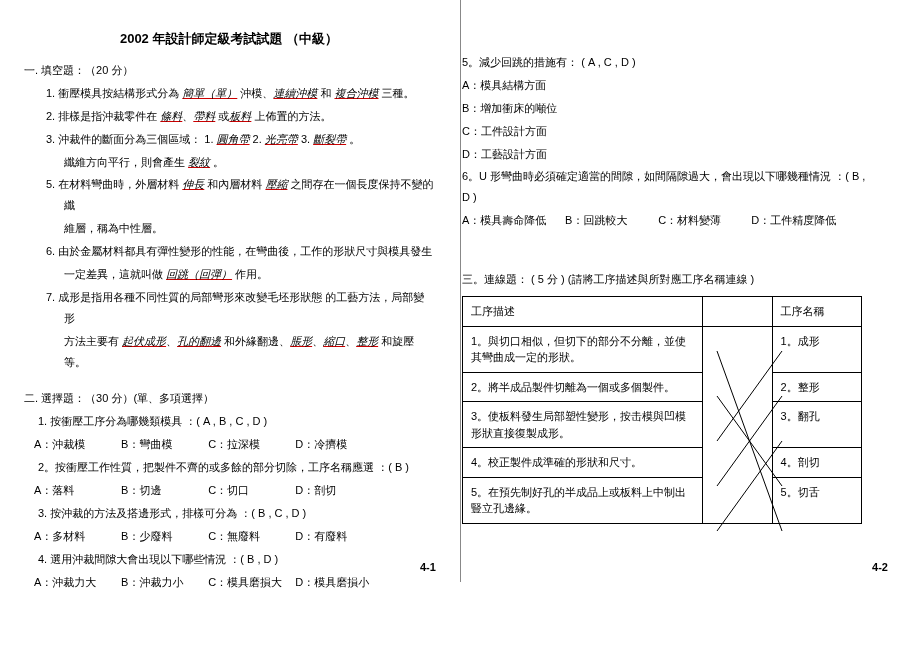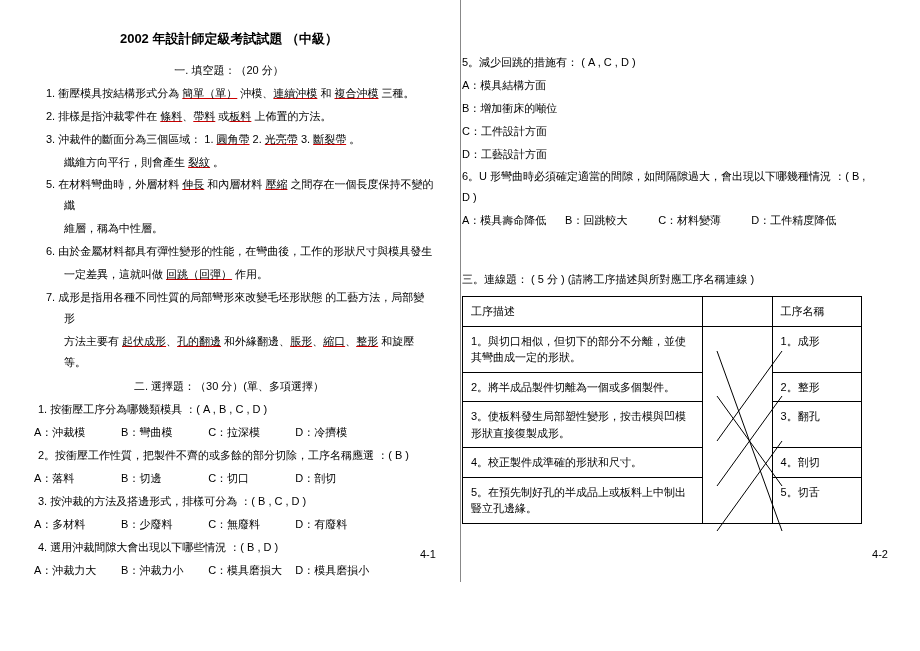--- a/index.html
+++ b/index.html
@@ -35,25 +35,25 @@
     flex: none;
   }
   .col-left { padding-right: 28px; }
   .col-right { }
   .title {
     text-align: center;
     font-weight: bold;
     font-size: 13px;
     margin-bottom: 12px;
   }
-  .sec-head { margin-bottom: 8px; text-align: center; }
+  .sec-head { margin-bottom: 8px; }
   .line { line-height: 1.9; margin-bottom: 2px; }
   .indent { padding-left: 40px; text-indent: -18px; }
   .cont { padding-left: 40px; }
-  .ul { text-decoration: underline; text-decoration-color: #c00; color: #000; }
+  .ul { text-decoration: underline; text-decoration-color: #c00; color: #000; font-style: italic; }
   .opts { padding-left: 10px; }
   .opts span { display: inline-block; min-width: 84px; }
   .subline { padding-left: 14px; }
 
   
   .match-wrap {
     position: relative;
     margin-top: 6px;
   }
   table.match {
@@ -70,22 +70,23 @@
   table.match th { font-weight: normal; text-align: left; margin-left: 16px; }
   .col-desc { width: 250px; }
   .col-gap  { width: 60px; }
   .col-name { width: 80px; text-align: left; }
   svg.lines {
     position: absolute;
     pointer-events: none;
   }
   .pg-num {
     position: absolute;
-    bottom: 22px;
+    bottom: 9px;
     font-size: 11px;
+    font-weight: bold;
   }
 </style>
 </head>
 <body>
 
 <div class="page-wrap">
   <div class="divider"></div>
 
   <div class="col col-left">
     <div class="title">2002 年設計師定級考試試題  （中級）</div>
@@ -116,21 +117,21 @@
     <div class="line indent">6.    由於金屬材料都具有彈性變形的性能，在彎曲後，工作的形狀尺寸與模具發生</div>
     <div class="line cont">
       <span>一定差異，這就叫做 </span><span class="ul">回跳（回彈）</span><span> 作用。</span>
     </div>
 
     <div class="line indent">7.    成形是指用各種不同性質的局部彎形來改變毛坯形狀態     的工藝方法，局部變形</div>
     <div class="line cont">
       <span>方法主要有 </span><span class="ul">起伏成形</span><span>、</span><span class="ul">孔的翻邊</span><span> 和外緣翻邊、</span><span class="ul">脹形</span><span>、</span><span class="ul">縮口</span><span>、</span><span class="ul">整形</span><span> 和旋壓等。</span>
     </div>
 
-    <div class="sec-head line" style="margin-top:4px">二. 選擇題：（30 分）(單、多項選擇）</div>
+    <div class="sec-head line" style="margin-top:16px">二. 選擇題：（30 分）(單、多項選擇）</div>
 
     <div class="line subline">1.    按衝壓工序分為哪幾類模具  ：( A , B , C , D )</div>
     <div class="line opts">
       <span>A：沖裁模</span>
       <span>B：彎曲模</span>
       <span>C：拉深模</span>
       <span>D：冷擠模</span>
     </div>
 
     <div class="line subline">2。按衝壓工作性質，把製件不齊的或多餘的部分切除，工序名稱應選    ：( B )</div>

